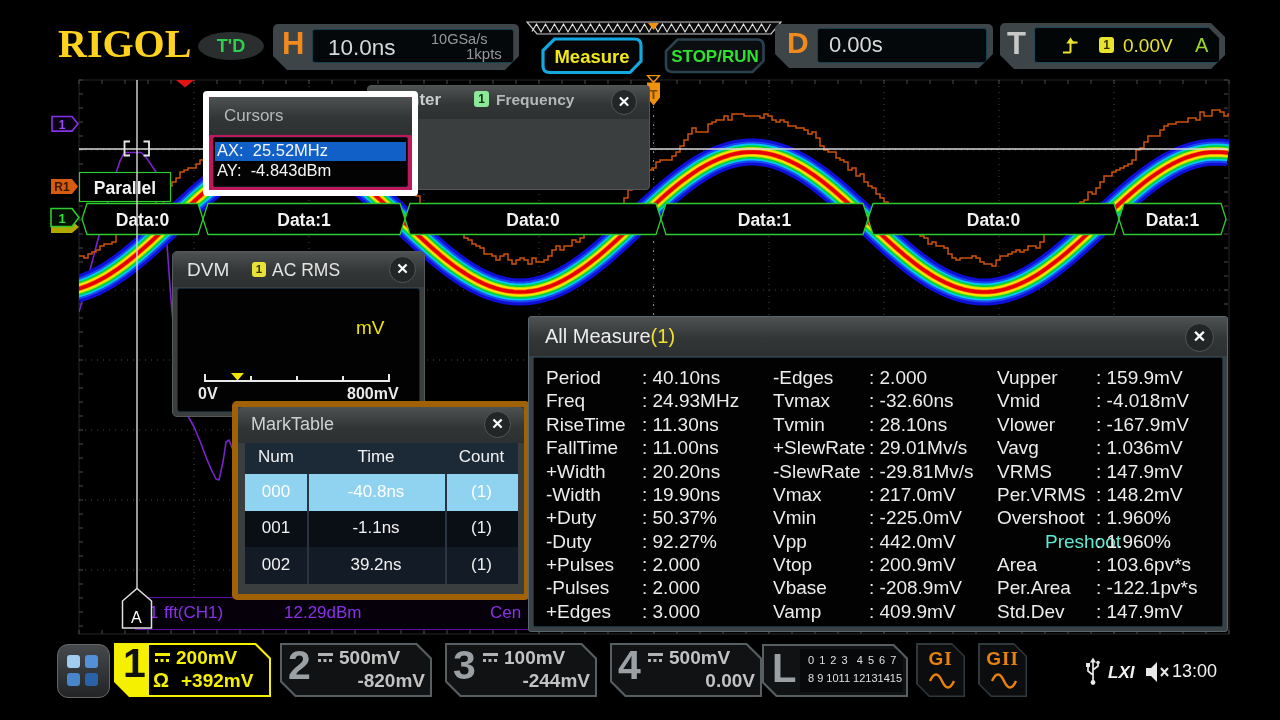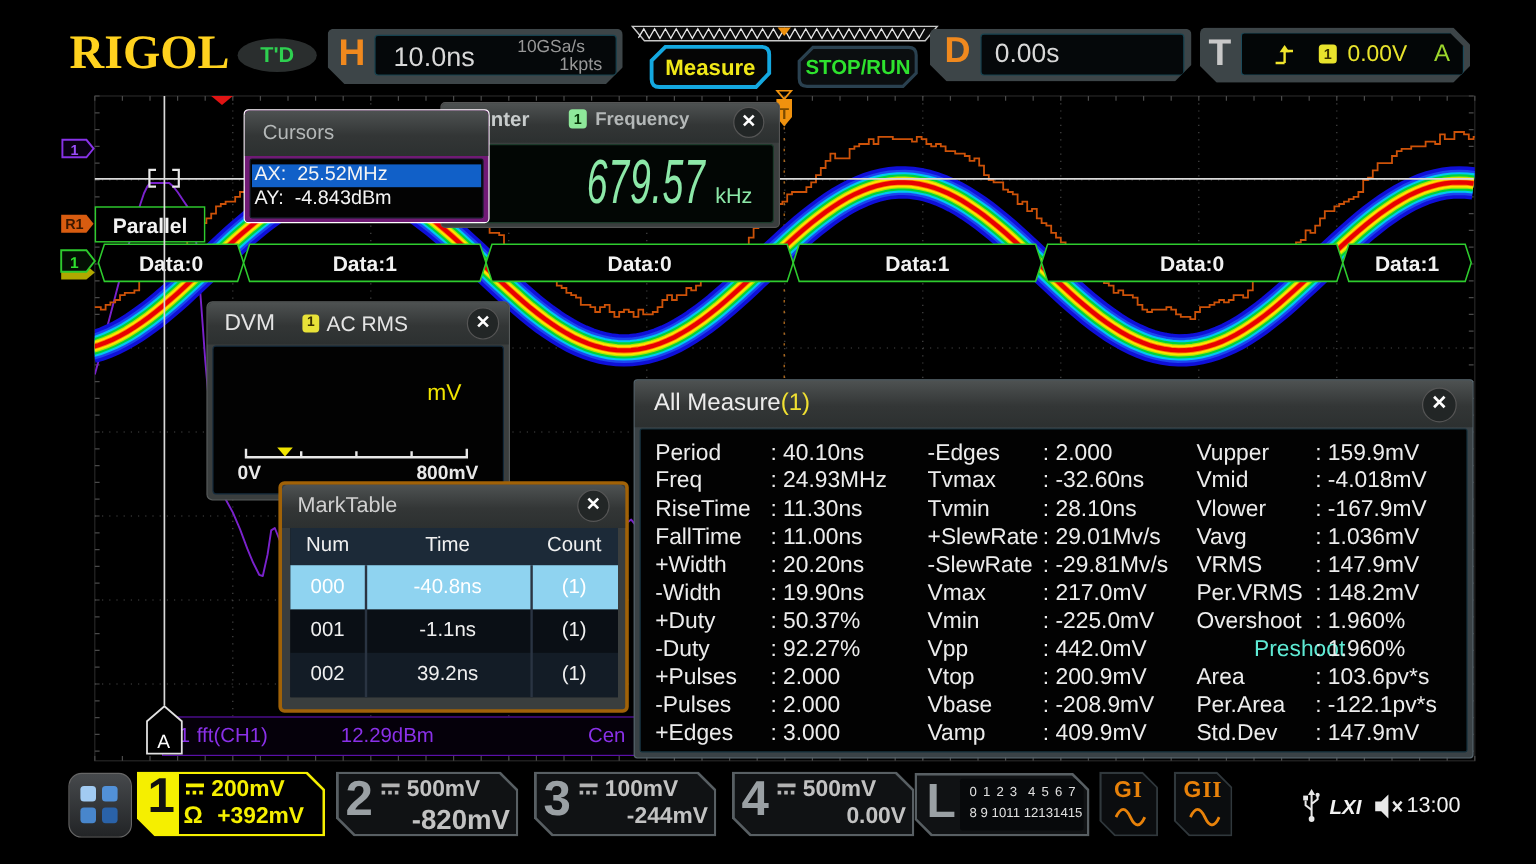--- a/index.html
+++ b/index.html
@@ -89,27 +89,23 @@
  <path d="M7.5,16 L22,3.5 L36.5,16 L36.5,43 L7.5,43 Z" fill="#000" stroke="#e0e0e0" stroke-width="1.5"></path>
  <text x="16" y="38" font-size="16" fill="#fff">A</text>
 </svg>
 
 <div class="abs" style="left:367px;top:85px;width:281px;height:103px;background:#3a3e3e;border-radius:4px;border:1px solid #555;">
  <div class="abs popup-head" style="left:0;top:0;right:0;height:33px;border-radius:4px 4px 0 0;"></div>
  <div class="abs" style="left:8px;top:4px;color:#c8cccc;font-size:17px;font-weight:bold;">Counter</div>
  <div class="abs" style="left:106px;top:5px;width:15px;height:16px;background:#8ee89a;border-radius:3px;color:#083808;font-size:12px;font-weight:bold;text-align:center;line-height:16px;">1</div>
  <div class="abs" style="left:128px;top:5px;color:#b4b8b8;font-size:15.5px;font-weight:bold;">Frequency</div>
  <div class="xbtn" style="left:243px;top:2.5px;width:24px;height:24px;font-size:15px;line-height:23px;">✕</div>
- <div class="abs" style="left:4px;top:34px;width:271px;height:64px;background:#020604;border:1.5px solid #1c3a2a;border-radius:3px;">
-   <div class="abs" style="left:116px;top:1px;color:#8ce8a8;font-size:52px;font-style:italic;letter-spacing:1px;transform:scaleX(0.6);transform-origin:0 0;">679.57</div>
-   <div class="abs" style="left:223px;top:32px;color:#8ce8a8;font-size:18px;">kHz</div>
- </div>
-</div>
-
-<div class="abs" style="left:203px;top:91px;width:203px;height:93px;background:#701a75;border-radius:4px;border:1px solid #ffffff;">
+</div>
+
+<div class="abs" style="left:203px;top:91px;width:203px;height:93px;background:#be185d;border-radius:4px;border:6px solid #ffffff;">
  <div class="abs popup-head" style="left:0;top:0;right:0;height:38px;border-radius:4px 4px 0 0;"></div>
  <div class="abs" style="left:15px;top:9px;color:#b4b8b8;font-size:17px;">Cursors</div>
  <div class="abs" style="left:4px;top:40px;width:193px;height:48px;background:#030303;border:1px solid #101c24;border-radius:2px;">
   <div class="abs" style="left:1px;top:4px;width:191px;height:19px;background:#1160c8;"></div>
   <div class="abs" style="left:3px;top:3px;color:#f4f4f4;font-size:16.5px;">AX:&nbsp;&nbsp;25.52MHz</div>
   <div class="abs" style="left:3px;top:23px;color:#f4f4f4;font-size:16.5px;">AY:&nbsp;&nbsp;-4.843dBm</div>
  </div>
 </div>
 
 <div class="abs" style="left:172px;top:251px;width:251px;height:164px;background:#3a3e3e;border-radius:5px;border:1px solid #565a5a;">
@@ -122,21 +118,21 @@
   <div class="abs" style="left:178px;top:28px;color:#f0e400;font-size:19px;">mV</div>
   <svg class="abs" style="left:0;top:82px;" width="241" height="40">
    <path d="M27,3 v7 H211 v-7 M73,5 v5 M119,5 v5 M165,5 v5" fill="none" stroke="#e8e8e8" stroke-width="2"></path>
    <path d="M53,2 h13 l-6.5,7.5 Z" fill="#f0e400"></path>
    <text x="20" y="28" font-size="16" font-weight="bold" fill="#e8e8e8">0V</text>
    <text x="169" y="28" font-size="16" font-weight="bold" fill="#e8e8e8">800mV</text>
   </svg>
  </div>
 </div>
 
-<div class="abs" style="left:232px;top:401px;width:286px;height:187px;background:#3a3e3e;border-radius:5px;border:3px solid #a16207;">
+<div class="abs" style="left:232px;top:401px;width:286px;height:187px;background:#3a3e3e;border-radius:5px;border:6px solid #a16207;">
  <div class="abs popup-head" style="left:0;top:0;right:0;height:36px;border-radius:5px 5px 0 0;"></div>
  <div class="abs" style="left:13px;top:7px;color:#d0d0d0;font-size:18px;">MarkTable</div>
  <div class="xbtn" style="left:246px;top:4px;width:25px;height:25px;font-size:15px;line-height:24px;">✕</div>
  <div class="abs" style="left:7px;top:36px;width:273px;height:141px;background:#0c1218;color:#f0f0f0;">
   <div class="abs" style="left:0;top:0;width:273px;height:31px;background:#1c2a38;"></div>
   <div class="abs" style="left:0;top:31px;width:273px;height:37px;background:#8fd3f0;"></div>
   <div class="abs" style="left:0;top:68px;width:273px;height:36px;background:#0a0f15;"></div>
   <div class="abs" style="left:0;top:104px;width:273px;height:37px;background:#131c26;"></div>
   <div class="abs" style="left:62px;top:31px;width:2px;height:110px;background:#2a3442;"></div>
   <div class="abs" style="left:200px;top:31px;width:2px;height:110px;background:#2a3442;"></div>
@@ -293,21 +289,21 @@
  </div>
 </div>
 <div class="abs" style="left:280px;top:643px;width:152px;height:54px;background:#585f63;clip-path:polygon(0 0,calc(100% - 15px) 0,100% 15px,100% 100%,15px 100%,0 calc(100% - 15px));">
  <div class="abs" style="left:2px;top:2px;width:148px;height:50px;background:#101214;clip-path:polygon(0 0,calc(100% - 14px) 0,100% 14px,100% 100%,14px 100%,0 calc(100% - 14px));">
   <div class="abs" style="left:6px;top:-3px;color:#9aa0a4;font-size:41px;font-weight:bold;">2</div>
   <svg class="abs" style="left:35px;top:7px;" width="18" height="12">
           <path d="M1,2.5 h15" stroke="#b2b2b2" stroke-width="3"></path>
           <path d="M1,8.5 h15" stroke="#b2b2b2" stroke-width="3" stroke-dasharray="3 2.5"></path>
         </svg>
   <span class="abs" style="left:57px;top:2px;color:#c2c2c2;font-size:19px;font-weight:bold;">500mV</span>
-  <span class="abs" style="left:0;top:25px;width:143px;text-align:right;color:#c2c2c2;font-size:23px;font-weight:bold;">-820mV</span>
+  <span class="abs" style="left:0;top:25px;width:143px;text-align:right;color:#c2c2c2;font-size:19px;font-weight:bold;">-820mV</span>
  </div>
 </div>
 <div class="abs" style="left:445px;top:643px;width:152px;height:54px;background:#585f63;clip-path:polygon(0 0,calc(100% - 15px) 0,100% 15px,100% 100%,15px 100%,0 calc(100% - 15px));">
  <div class="abs" style="left:2px;top:2px;width:148px;height:50px;background:#101214;clip-path:polygon(0 0,calc(100% - 14px) 0,100% 14px,100% 100%,14px 100%,0 calc(100% - 14px));">
   <div class="abs" style="left:6px;top:-3px;color:#9aa0a4;font-size:41px;font-weight:bold;">3</div>
   <svg class="abs" style="left:35px;top:7px;" width="18" height="12">
           <path d="M1,2.5 h15" stroke="#b2b2b2" stroke-width="3"></path>
           <path d="M1,8.5 h15" stroke="#b2b2b2" stroke-width="3" stroke-dasharray="3 2.5"></path>
         </svg>
   <span class="abs" style="left:57px;top:2px;color:#c2c2c2;font-size:19px;font-weight:bold;">100mV</span>

